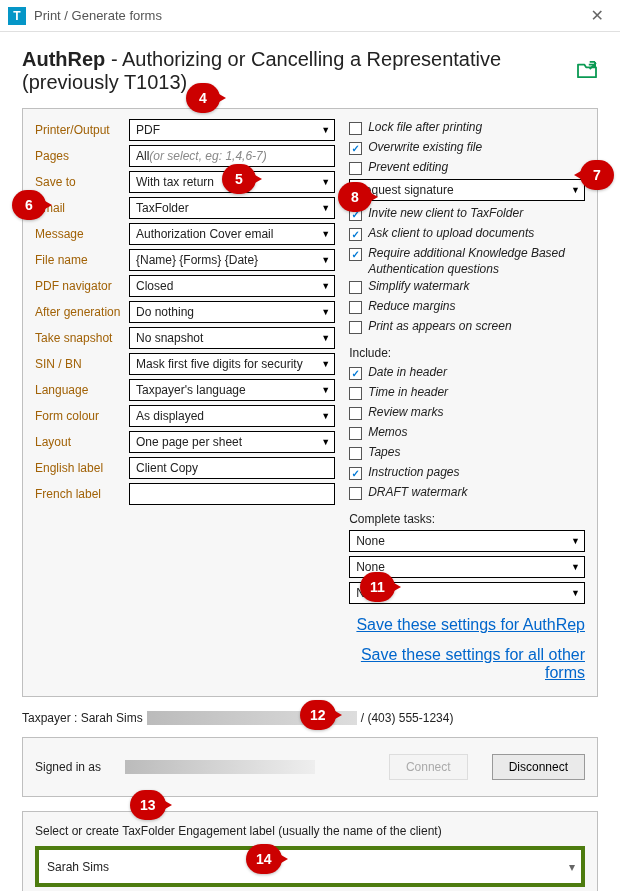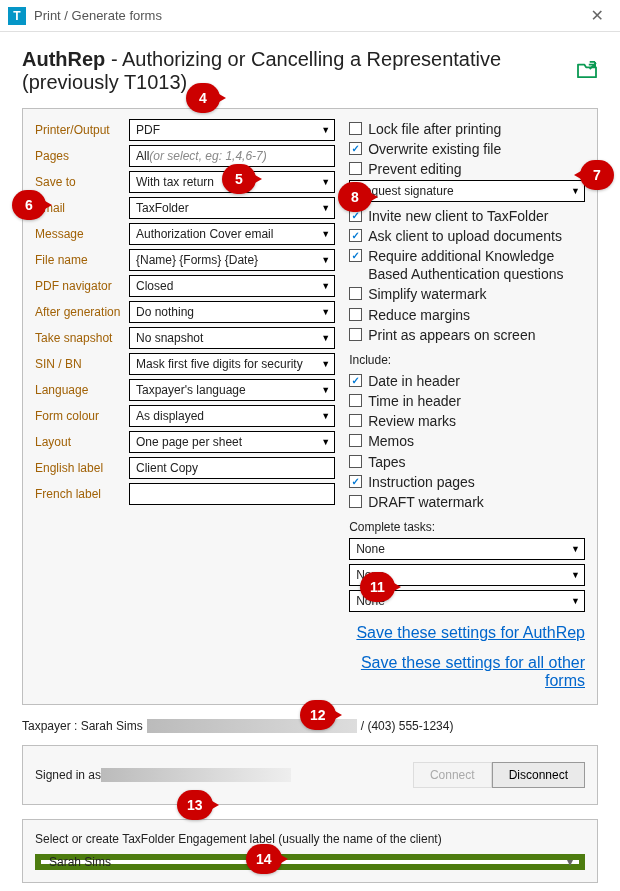--- a/index.html
+++ b/index.html
@@ -19,34 +19,34 @@
   .right { flex: 1 1 44%; }
   .row { display: flex; align-items: center; margin-bottom: 4px; height: 22px; }
   .lbl { width: 94px; color: #a16207; font-size: 12px; }
   .sel, .inp { flex: 1; height: 22px; border: 1px solid #000; background: #fff; padding: 0 18px 0 6px; font-size: 12px; display: flex; align-items: center; position: relative; }
   .sel::after { content: "▼"; position: absolute; right: 4px; font-size: 9px; color: #000; }
   .inp-plain { flex: 1; height: 22px; border: 1px solid #000; background: #fff; padding: 0 6px; font-size: 12px; display: flex; align-items: center; }
   .placeholder { color: #888; font-style: italic; }
   .cb-row { display: flex; align-items: flex-start; gap: 6px; min-height: 20px; padding: 1px 0; }
   .cb { width: 13px; height: 13px; border: 1px solid #555; background: #fff; flex: none; margin-top: 2px; display: flex; align-items: center; justify-content: center; font-size: 10px; color: #0078d4; }
   .cb.checked::after { content: "✓"; font-weight: bold; }
-  .cb-lbl { font-size: 14px; line-height: 1.3; }
+  .cb-lbl { font-size: 12px; line-height: 1.3; font-style: italic; }
   .subhead { font-size: 12px; margin: 8px 0 4px 0; }
   .sel-wide { height: 22px; border: 1px solid #000; background: #fff; padding: 0 18px 0 6px; font-size: 12px; display: flex; align-items: center; position: relative; margin-bottom: 4px; }
   .sel-wide::after { content: "▼"; position: absolute; right: 4px; font-size: 9px; color: #000; }
   .link { color: #0066cc; text-decoration: underline; font-size: 16px; display: block; text-align: right; margin-top: 12px; cursor: pointer; }
   .taxpayer-row { margin: 14px 0 6px 0; font-size: 12px; display: flex; align-items: center; }
   .redact { display: inline-block; width: 210px; height: 14px; background: linear-gradient(to right, #bbb, #ddd); margin: 0 4px; }
-  .signed-panel { border: 1px solid #bfbfbf; background: #f7f7f7; padding: 16px 12px; margin-top: 12px; display: flex; align-items: center; gap: 0; }
+  .signed-panel { border: 1px solid #bfbfbf; background: #f7f7f7; padding: 16px 12px; margin-top: 12px; display: flex; align-items: center; gap: 24px; }
   .signed-redact { display: inline-block; width: 190px; height: 14px; background: linear-gradient(to right, #bbb, #eee); }
   .btn { height: 26px; padding: 0 16px; border: 1px solid #999; background: #eaeaea; font-size: 12px; cursor: pointer; }
   .btn.disabled { color: #aaa; background: #f4f4f4; border-color: #ddd; }
   .spacer { flex: 1; }
   .engage-panel { border: 1px solid #bfbfbf; background: #f7f7f7; padding: 12px; margin-top: 14px; }
-  .engage-sel { height: 16px; border: 6px solid #4d7c0f; background: #fff; padding: 0 22px 0 8px; font-size: 12px; display: flex; align-items: center; position: relative; margin-top: 8px; }
+  .engage-sel { height: 41px; border: 4px solid #4d7c0f; background: #fff; padding: 0 22px 0 8px; font-size: 12px; display: flex; align-items: center; position: relative; margin-top: 8px; }
   .engage-sel::after { content: "▾"; position: absolute; right: 6px; font-size: 12px; color: #666; }
   .footer { display: flex; align-items: center; justify-content: flex-end; gap: 8px; margin-top: 18px; }
   .btn-primary { height: 28px; padding: 0 18px; border: 1px solid #999; background: #eaeaea; font-size: 12px; display: flex; align-items: center; gap: 8px; cursor: pointer; }
   .folder-sm { color: #0a9a53; }
   
   .callout { position: absolute; min-width: 34px; height: 30px; background: #cc0000; color: #fff; font-weight: bold; font-size: 14px; border-radius: 15px 15px 15px 15px; display: flex; align-items: center; justify-content: center; padding: 0 10px; z-index: 50; box-shadow: 0 1px 3px rgba(0,0,0,.25); }
   .callout.pt-right::after { content: ""; position: absolute; right: -14px; top: 50%; transform: translateY(-50%); border: 8px solid transparent; border-left: 14px solid #cc0000; }
   .callout.pt-left::after { content: ""; position: absolute; left: -14px; top: 50%; transform: translateY(-50%); border: 8px solid transparent; border-right: 14px solid #cc0000; }
 </style>
 </head>
@@ -247,14 +247,14 @@
 
 </div>
 
 <div class="callout pt-right" style="top:83px; left:186px;">4</div>
 <div class="callout pt-right" style="top:164px; left:222px;">5</div>
 <div class="callout pt-right" style="top:190px; left:12px;">6</div>
 <div class="callout pt-left" style="top:160px; left:580px;">7</div>
 <div class="callout pt-right" style="top:182px; left:338px;">8</div>
 <div class="callout pt-right" style="top:572px; left:360px;">11</div>
 <div class="callout pt-right" style="top:700px; left:300px;">12</div>
-<div class="callout pt-right" style="top:790px; left:130px;margin-left:47px;">13</div>
+<div class="callout pt-right" style="top:790px; left:130px;">13</div>
 <div class="callout pt-right" style="top:844px; left:246px;">14</div>
 
 </body></html>

